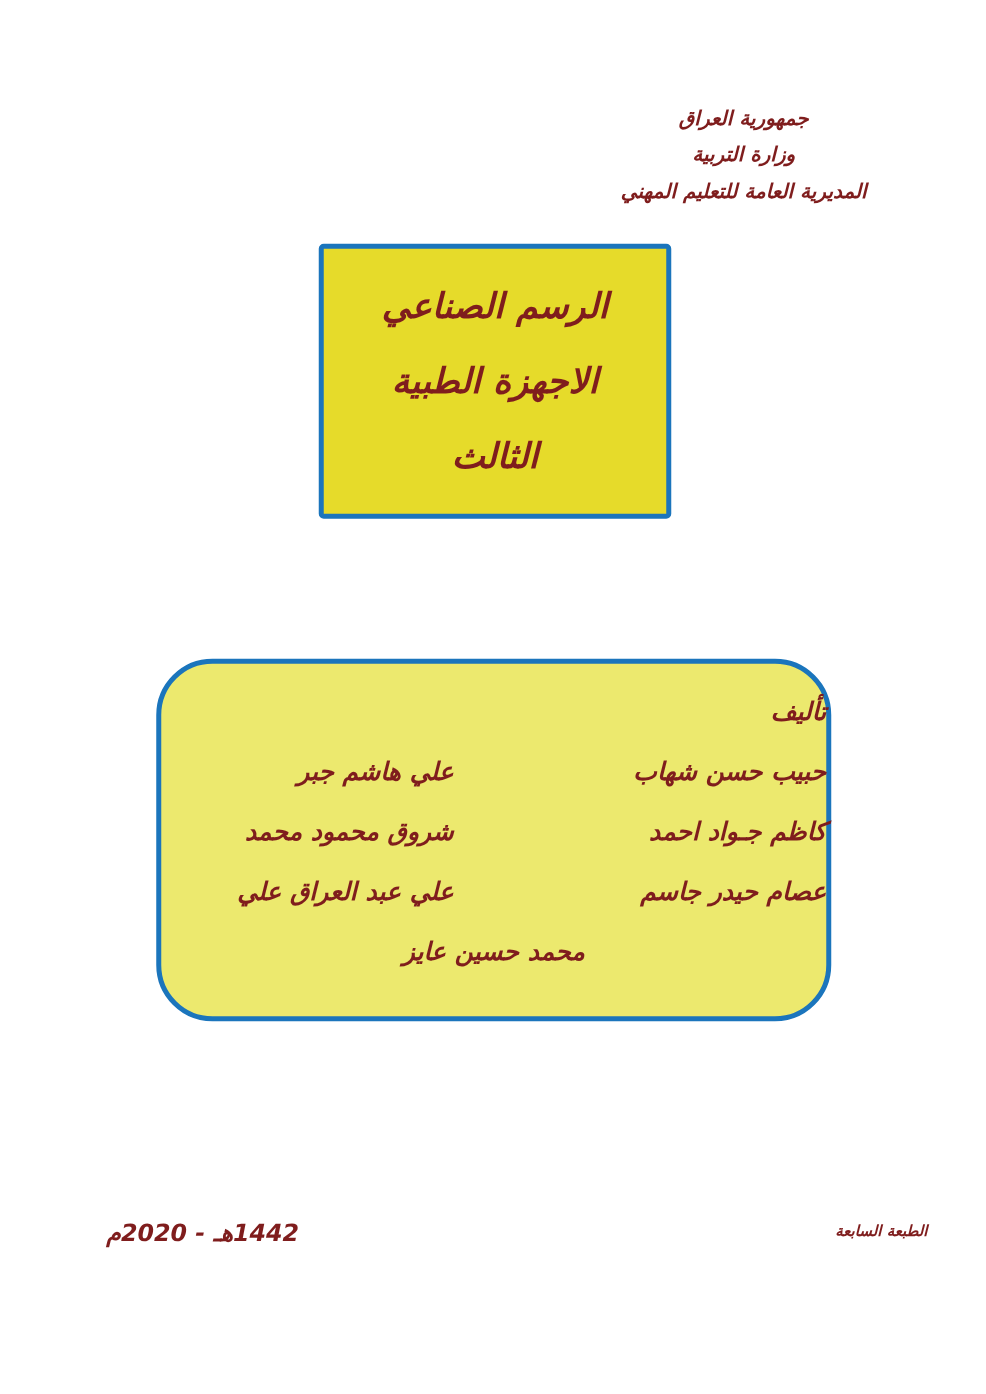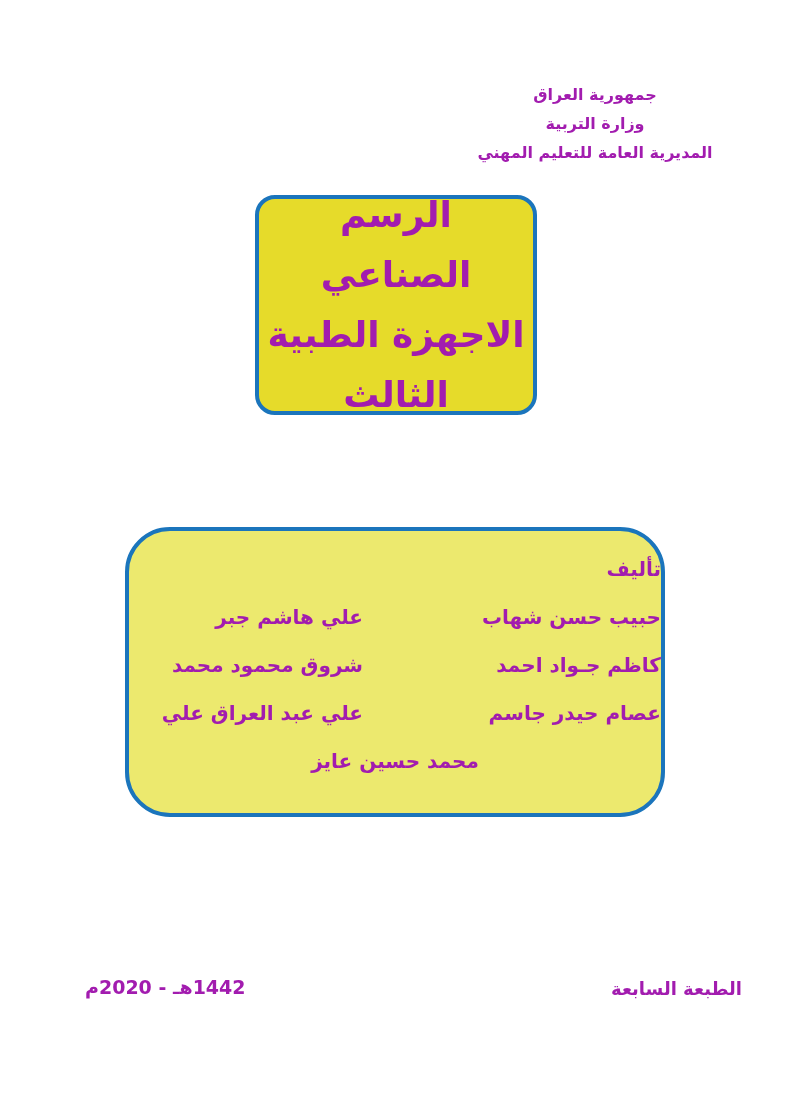--- a/index.html
+++ b/index.html
@@ -7,22 +7,23 @@
     padding: 0;
     background: #ffffff;
   }
   .page {
     position: relative;
     width: 789px;
     height: 1115px;
     background: #ffffff;
     overflow: hidden;
     font-family: "DejaVu Sans", sans-serif;
-    color: #a21caf;
+    color: #7f1d1d;
     direction: rtl;
+    font-style: italic;
   }
 
   
   .ministry-header {
     position: absolute;
     top: 80px;
     left: 430px;
     width: 330px;
     text-align: center;
     font-weight: bold;
@@ -33,28 +34,28 @@
   
   .title-box {
     position: absolute;
     top: 195px;
     left: 255px;
     width: 282px;
     height: 220px;
     box-sizing: border-box;
     background: var(--title-box-fill, #e6db2a);
     border: 4px solid var(--box-border, #1b75bc);
-    border-radius: 20px;
+    border-radius: 4px;
     display: flex;
     flex-direction: column;
     justify-content: center;
     align-items: center;
     text-align: center;
     font-weight: bold;
-    font-size: 36px;
+    font-size: 28px;
     line-height: 60px;
   }
 
   
   .authors-box {
     position: absolute;
     top: 527px;
     left: 125px;
     width: 540px;
     height: 290px;
@@ -91,21 +92,21 @@
     font-size: 20px;
     line-height: 48px;
   }
 
   
   .edition-text {
     position: absolute;
     top: 978px;
     right: 47px;
     font-weight: bold;
-    font-size: 18px;
+    font-size: 12px;
   }
   .date-text {
     position: absolute;
     top: 976px;
     left: 85px;
     font-weight: bold;
     font-size: 19px;
     direction: rtl;
   }
 </style>

